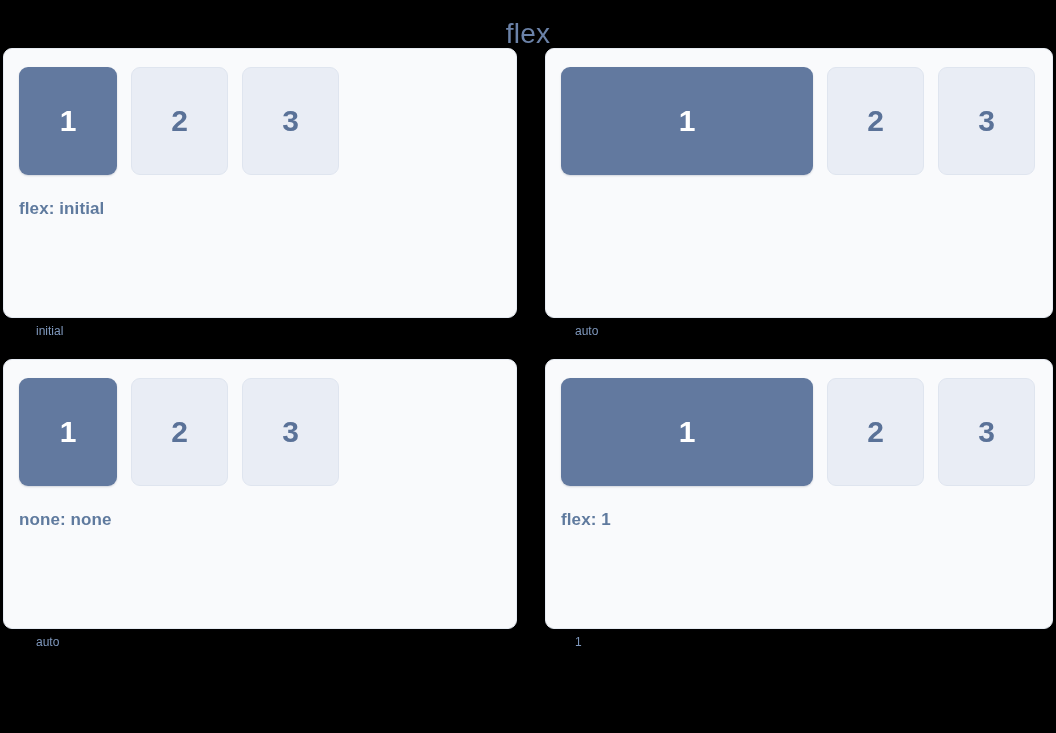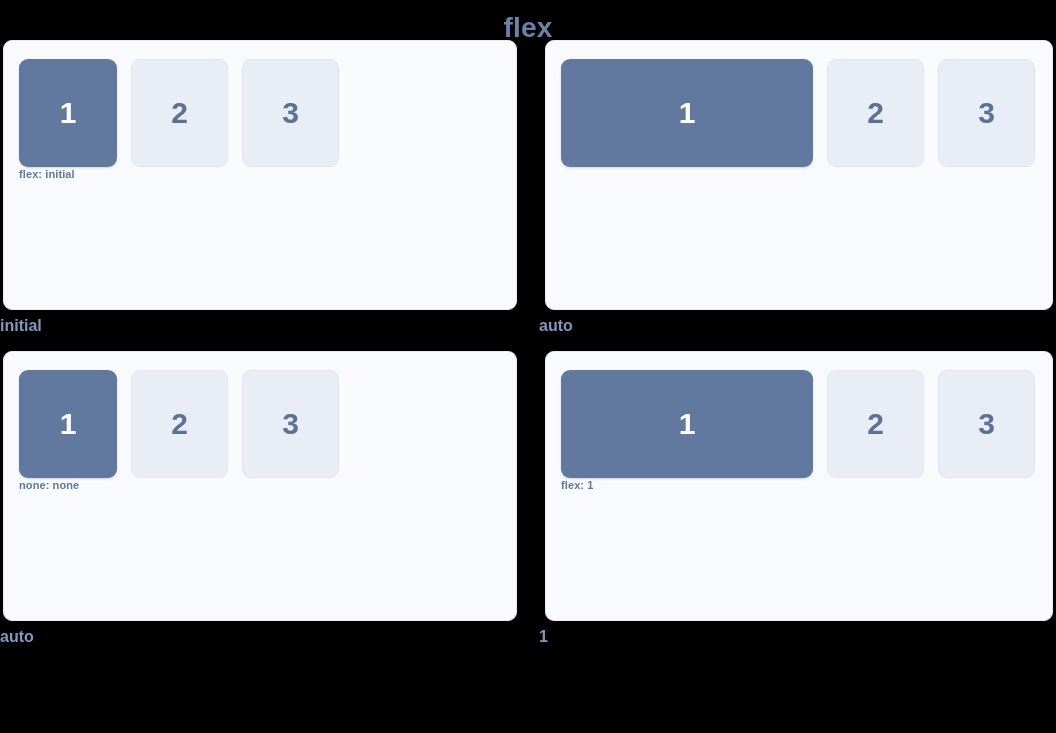--- a/index.html
+++ b/index.html
@@ -15,26 +15,26 @@
   body {
     font-family: "Liberation Sans", "DejaVu Sans", sans-serif;
     -webkit-font-smoothing: antialiased;
   }
 
   
   .page-title {
     width: 100%;
     text-align: center;
     font-size: 28px;
-    font-weight: bold;
+    font-weight: normal;
     color: #6b82a8;
     letter-spacing: 0.2px;
     line-height: 1;
-    padding-top: 14px;
-    height: 40px;
+    padding-top: 20px;
+    height: 48px;
   }
 
   
   .demo-grid {
     position: relative;
     width: 1056px;
     height: 690px;
     display: grid;
     grid-template-columns: 536px 520px;
     grid-template-rows: 311px 311px;
@@ -99,39 +99,40 @@
   .flex-box.mode-initial { flex: initial; width: 98px; }
   .flex-box.mode-auto    { flex: auto; }
   .flex-box.mode-none    { flex: none; width: 98px; }
   .flex-box.mode-one     { flex: 1; }
 
   
   .flex-box.muted { flex: none; width: 97px; }
 
   
   .inner-label {
-    margin-top: 1px;
-    font-size: 11px;
+    margin-top: 24px;
+    font-size: 17px;
     font-weight: bold;
     color: #5f7characters;
     color: #5f7characters;
     color: #607characters;
     color: #5e7characters;
     color: #5f7a9e;
     letter-spacing: 0.1px;
     line-height: 1.2;
   }
 
   
   .outer-label {
     margin-top: 7px;
-    font-size: 16px;
-    font-weight: bold;
+    font-size: 12px;
+    font-weight: normal;
     color: #7f98bd;
     line-height: 1.1;
+    padding-left: 36px;
   }
   .col-left .outer-label  { margin-left: -3px; }
   .col-right .outer-label { margin-left: -6px; }
 </style>
 </head>
 <body>
 
 <h1 class="page-title">flex</h1>
 
 <div class="demo-grid">

